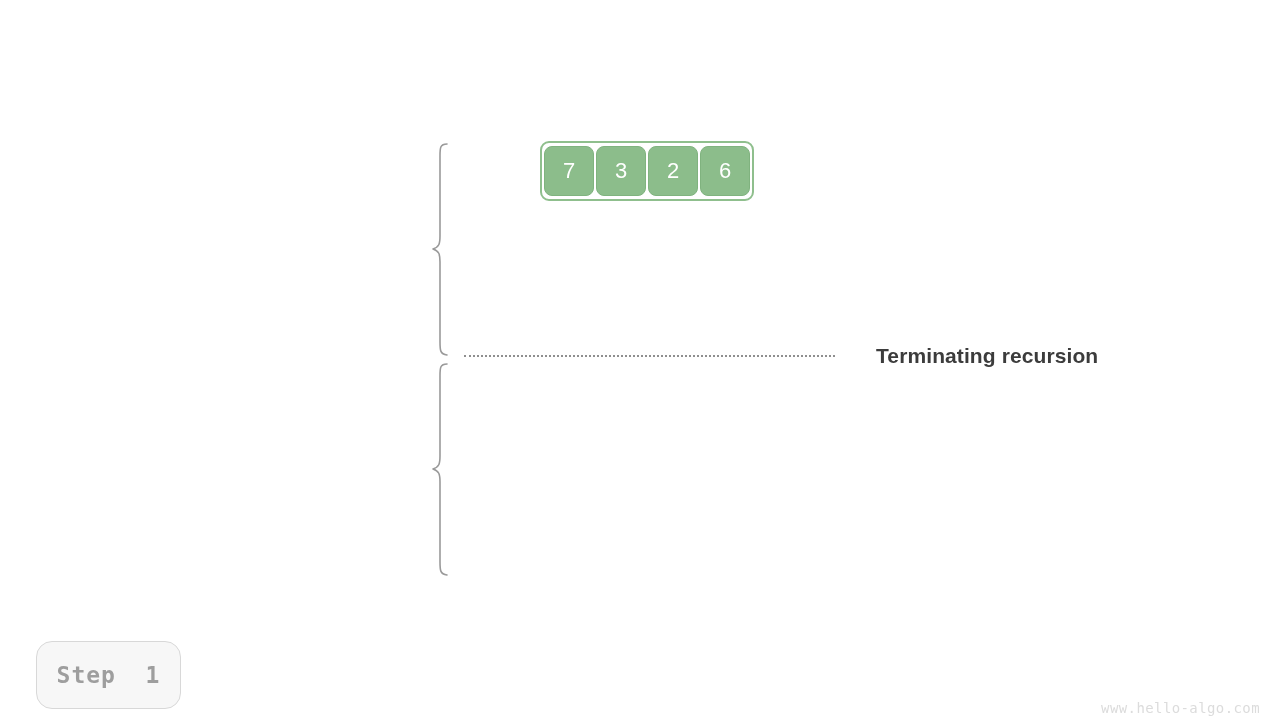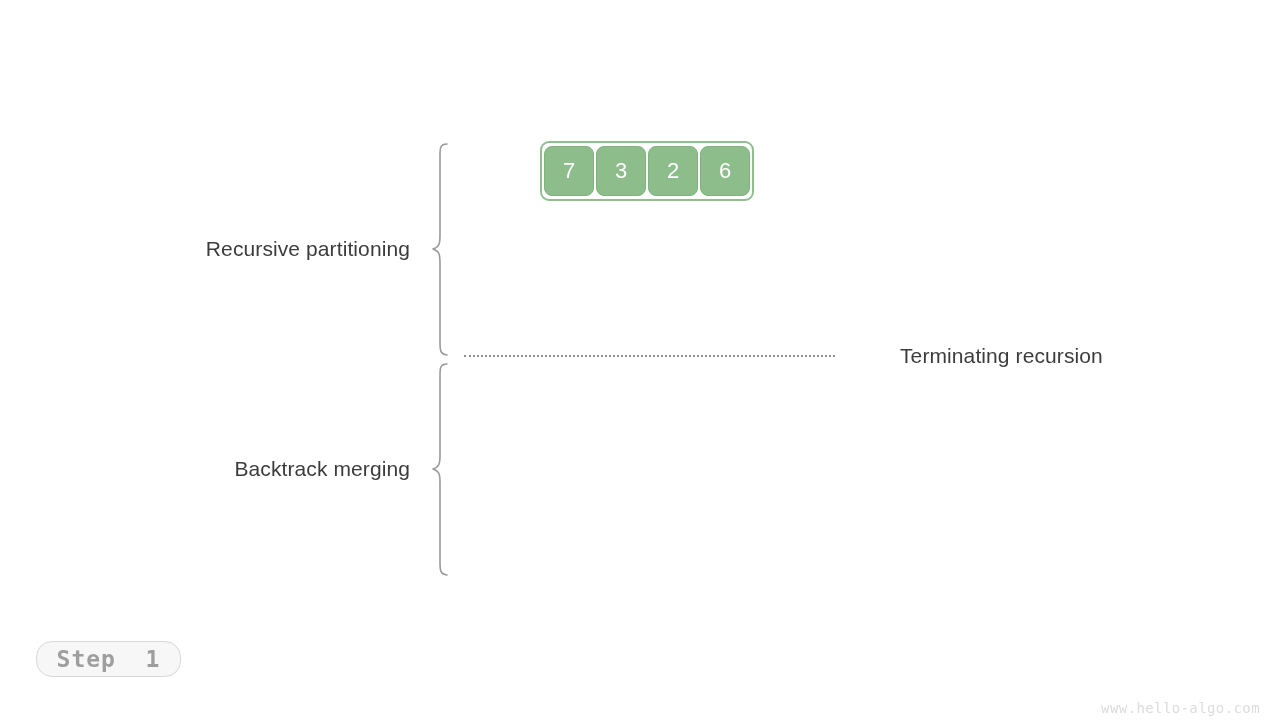--- a/index.html
+++ b/index.html
@@ -64,26 +64,27 @@
   }
   #divider .dots {
     width: 100%;
     height: 0;
     border-top: 2px dotted #8f8f8f;
   }
 
   
   #label-terminating {
     position: absolute;
-    left: 900px;
+    left: 876px;
     top: 344px;
     font-size: 21px;
     color: #3c3c3c;
     white-space: nowrap;
     letter-spacing: 0.1px;
+    font-weight: bold;
   }
 
   
   #array-container {
     position: absolute;
     left: 540px;
     top: 141px;
     border: 2px solid #8fbf8d;
     border-radius: 9px;
     padding: 3px 2px;
@@ -109,21 +110,21 @@
     font-size: 22px;
     line-height: 1;
   }
 
   
   #step-badge {
     position: absolute;
     left: 36px;
     top: 641px;
     width: 145px;
-    height: 36px;
+    height: 68px;
     background: #f7f7f7;
     border: 1.5px solid #d8d8d8;
     border-radius: 16px;
     box-sizing: border-box;
     display: flex;
     align-items: center;
     justify-content: center;
   }
   #step-badge-text {
     font-family: "DejaVu Sans Mono", monospace;
@@ -144,21 +145,20 @@
     color: #dcdcdc;
     letter-spacing: 0.4px;
     white-space: nowrap;
   }
 </style>
 </head>
 <body>
 
 <div id="stage">
 
-  <div class="section-label" id="label-partition">Recursive partitioning</div>
 
   <svg class="brace-svg" style="left:426px; top:138px;" width="28" height="224" viewBox="0 0 28 224">
     <path class="brace-path" d="M 21 6
              C 14 6, 14 10, 14 18
              L 14 98
              C 14 106, 13 109, 7 111
              C 13 113, 14 116, 14 124
              L 14 204
              C 14 212, 14 216, 21 217"></path>
   </svg>
@@ -169,21 +169,20 @@
     <div class="array-cell">2</div>
     <div class="array-cell">6</div>
   </div>
 
   <div id="divider">
     <div class="dots"></div>
   </div>
 
   <div id="label-terminating">Terminating recursion</div>
 
-  <div class="section-label" id="label-merge">Backtrack merging</div>
 
   <svg class="brace-svg" style="left:426px; top:358px;" width="28" height="224" viewBox="0 0 28 224">
     <path class="brace-path" d="M 21 6
              C 14 6, 14 10, 14 18
              L 14 98
              C 14 106, 13 109, 7 111
              C 13 113, 14 116, 14 124
              L 14 204
              C 14 212, 14 216, 21 217"></path>
   </svg>

